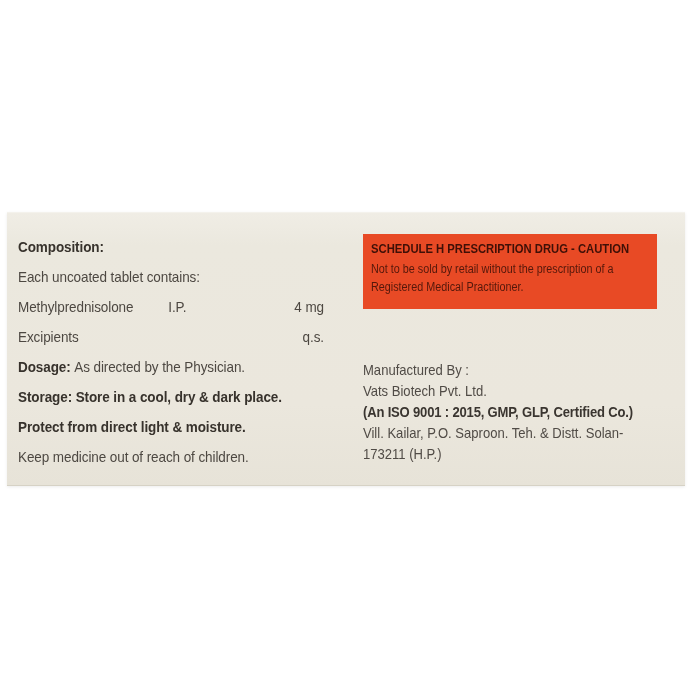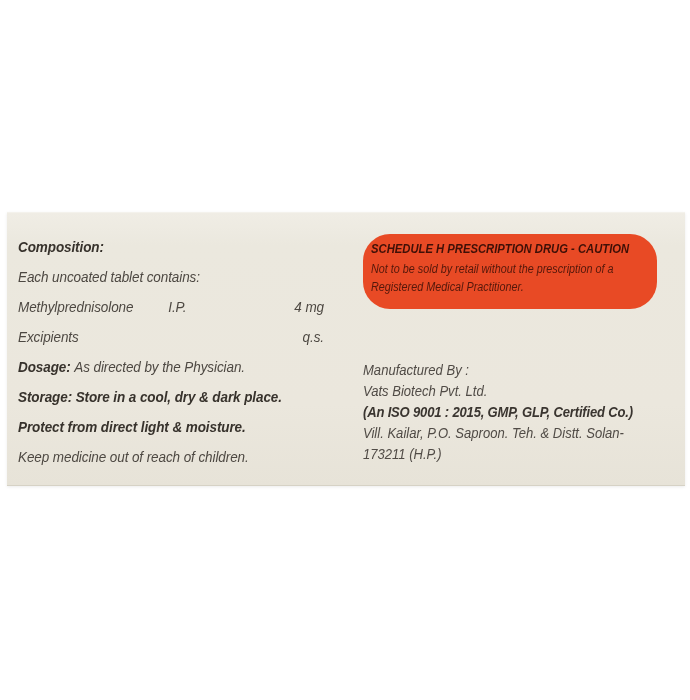--- a/index.html
+++ b/index.html
@@ -8,21 +8,20 @@
     background: #ffffff;
     font-family: "Liberation Sans", sans-serif;
     position: relative;
     overflow: hidden;
   }
   .stage {
     position: absolute;
     left: 0; top: 0;
     width: 690px; height: 600px;
     background: #ffffff;
-    font-style: italic;
   }
   .card {
     position: absolute;
     left: 7px; top: 212px;
     width: 678px; height: 274px;
     background: linear-gradient(180deg, #f0ede5 0%, #ebe8de 12%, #ebe7dd 70%, #e7e3d8 100%);
     border-top: 1px solid #f4f2ec;
     border-bottom: 1px solid #d6d2c5;
     box-shadow: 0 1px 3px rgba(0,0,0,0.08);
   }
@@ -50,21 +49,20 @@
   .comp-row .qty { text-align: right; }
   .gap { display: inline-block; width: 4px; }
   
   .caution-box {
     position: absolute;
     left: 356px; top: 21px;
     width: 294px; height: 75px;
     background: #e84a25;
     padding: 7px 8px 16px 8px;
     overflow: hidden;
-    border-radius: 27px;
   }
   .caution-inner {
     width: 304px;
     transform: scaleX(0.9);
     transform-origin: 0 0;
     white-space: nowrap;
   }
   .caution-heading {
     font-size: 12.5px;
     font-weight: bold;

